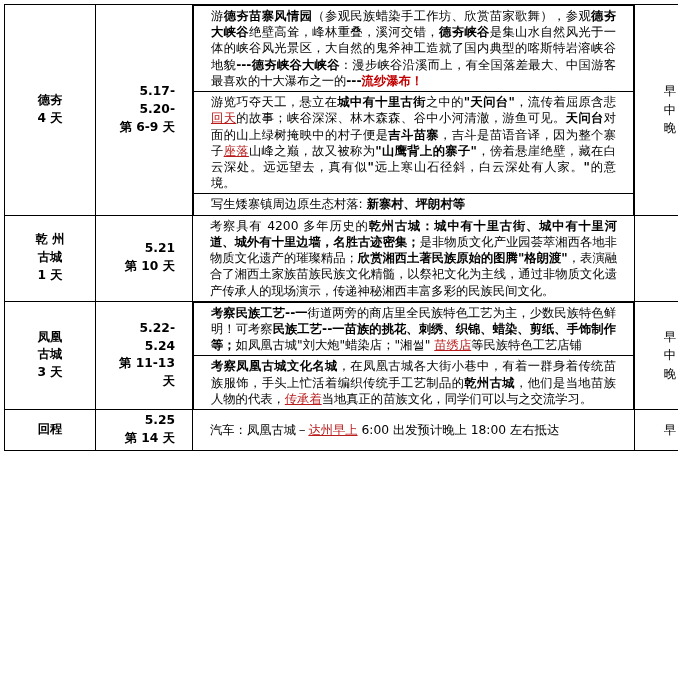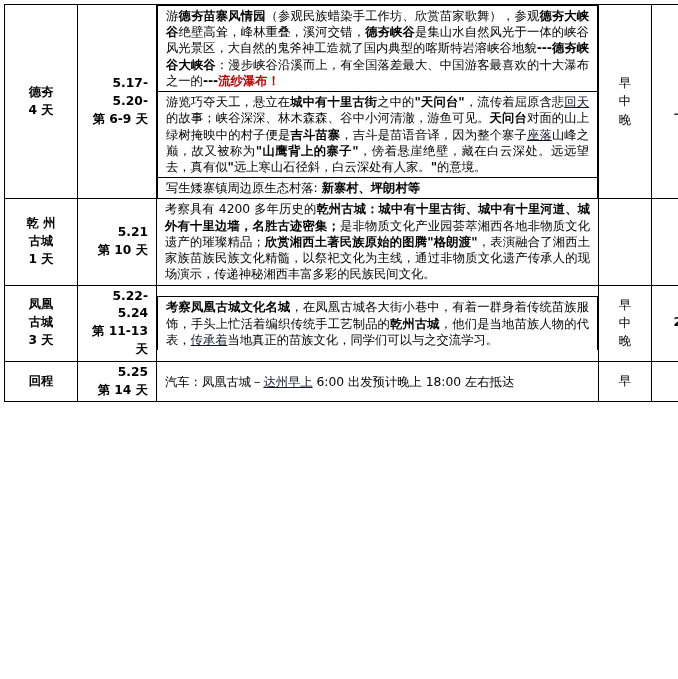--- a/index.html
+++ b/index.html
@@ -21,21 +21,21 @@
     padding: 4px 3px 3px 4px;
   }
   table.itin {
     border-collapse: collapse;
     width: 671px;
     table-layout: fixed;
   }
   table.itin td {
     border: 1px solid #000000;
     vertical-align: middle;
-    padding: 2px 8px;
+    padding: 2px 17px;
     font-size: 12.3px;
     line-height: 1.32;
   }
   .col-place { width: 56px; text-align: center; font-weight: bold; }
   .col-date  { width: 62px; text-align: right; font-weight: bold; }
   .col-body  { width: 441px; vertical-align: top; }
   .col-time  { width: 36px; text-align: center; }
   .col-hotel { width: 66px; text-align: center; }
 
   .inner {
@@ -50,21 +50,21 @@
     font-size: 12.3px;
     line-height: 1.42;
     text-align: justify;
     vertical-align: top;
   }
   .inner tr:last-child td { border-bottom: none; }
 
   .cell-pad { padding: 3px 4px; }
   b { font-weight: bold; }
   .u { }
-  .blue-u { color: #0f172a; text-decoration: underline; }
+  .blue-u { color: #b91c1c; text-decoration: underline; }
   .red { color: #c00000; }
   .stack { line-height: 1.45; }
   .time-stack { font-size: 12.3px; line-height: 1.5; }
   .hotel-stack { font-size: 12.3px; line-height: 1.45; font-weight: bold; }
   .nb { font-weight: normal; }
   .just { text-align: justify; }
 </style>
 </head>
 <body>
 
@@ -120,20 +120,23 @@
     <td class="col-place">
       <div class="stack">凤凰<br>古城<br>3 天</div>
     </td>
     <td class="col-date">
       <div class="stack">5.22-5.24<br>第 11-13<br>天</div>
     </td>
     <td class="col-body" style="padding:0;">
       <table class="inner">
         <tbody>
         <tr>
+          <td><b>考察民族工艺--一</b>街道两旁的商店里全民族特色工艺为主，少数民族特色鲜明！可考察<b>民族工艺--一苗族的挑花、刺绣、织锦、蜡染、剪纸、手饰制作等；</b>如凤凰古城"刘大炮"蜡染店；"湘썰" <span class="blue-u">苗绣店</span>等民族特色工艺店铺</td>
+        </tr>
+        <tr>
           <td><b>考察凤凰古城文化名城</b>，在凤凰古城各大街小巷中，有着一群身着传统苗族服饰，手头上忙活着编织传统手工艺制品的<b>乾州古城</b>，他们是当地苗族人物的代表，<span class="blue-u">传承着</span>当地真正的苗族文化，同学们可以与之交流学习。</td>
         </tr>
       </tbody>
             </table>
     </td>
     <td class="col-time">
       <div class="time-stack">早<br>中<br>晚</div>
     </td>
     <td class="col-hotel">
       <div class="hotel-stack">凤凰<br>2-3 <span class="blue-u nb">人</span><br><span class="blue-u nb">标间</span></div>

